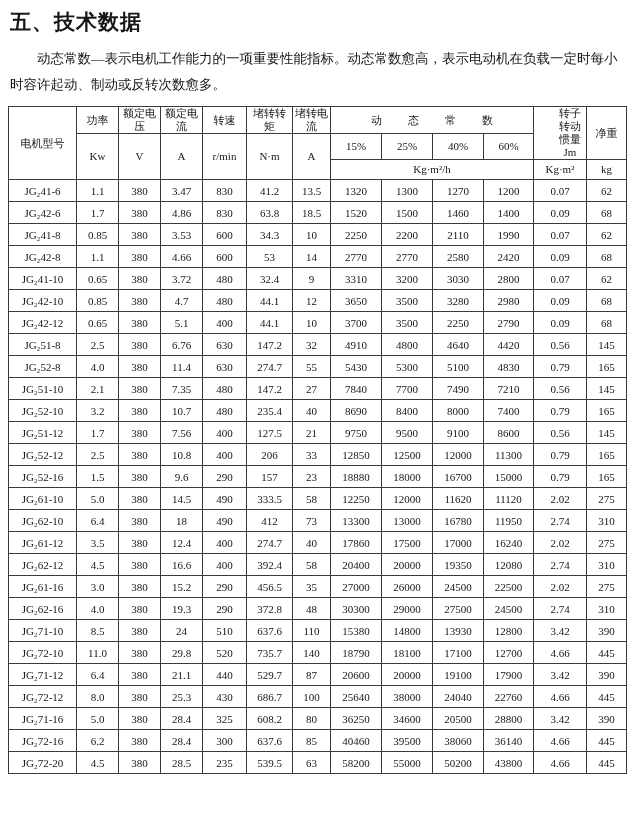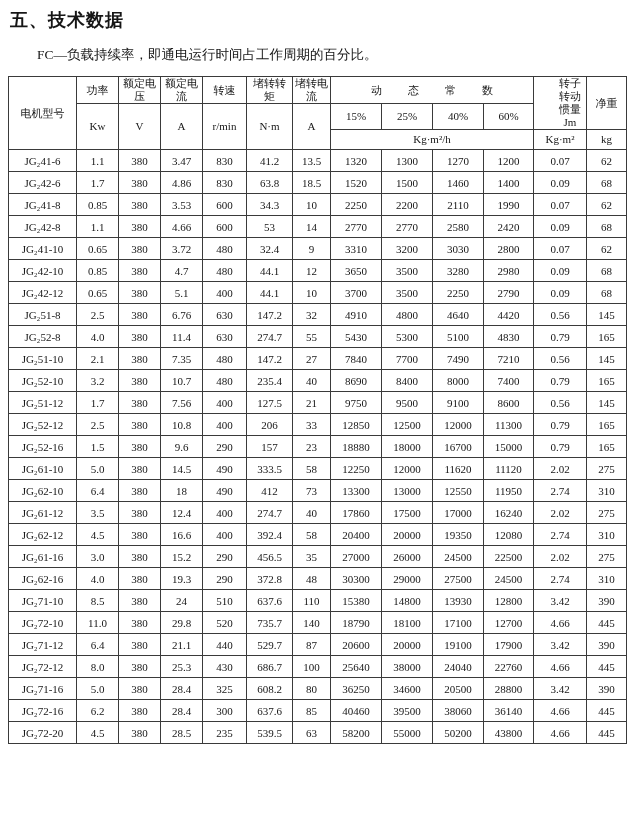--- a/index.html
+++ b/index.html
@@ -8,21 +8,21 @@
     width: 634px; height: 816px;
     margin: 0 auto;
     background: #ffffff;
     color: #161616;
     font-family: "Liberation Serif", "DejaVu Serif", serif;
     padding: 6px 8px 4px 8px;
     overflow: hidden;
   }
   .doc-title {
     font-family: "Liberation Sans", "DejaVu Sans", sans-serif;
-    font-size: 18px;
+    font-size: 21px;
     font-weight: bold;
     margin: 2px 0 10px 2px;
     letter-spacing: 1px;
   }
   .intro {
     font-size: 13.5px;
     line-height: 26px;
     text-indent: 2em;
     margin: 0 2px;
   }
@@ -54,21 +54,21 @@
   .blk { display: block; line-height: 13px; margin-left: 20px; }
   td[data-name="model-cell"] { font-size: 10.5px; }
 </style>
 </head>
 <body>
 
 <div class="page" data-name="document-page">
 
   <div class="doc-title" data-name="page-title">五、技术数据</div>
 
-  <p class="intro second" data-name="paragraph-fc">FC—负载持续率，即通电运行时间占工作周期的百分比。</p>
+  <p class="intro" data-name="paragraph-dynamic-constant">动态常数—表示电机工作能力的一项重要性能指标。动态常数愈高，表示电动机在负载一定时每小时容许起动、制动或反转次数愈多。</p>
 
   <table class="spec" data-name="spec-table">
     <colgroup>
       <col style="width:68px">
         <col style="width:42px">
         <col style="width:42px">
         <col style="width:42px">
       <col style="width:44px">
         <col style="width:46px">
         <col style="width:38px">
@@ -342,21 +342,21 @@
         <tr data-name="table-row">
           <td data-name="model-cell">JG₂62-10</td>
           <td data-name="value-cell">6.4</td>
           <td data-name="value-cell">380</td>
           <td data-name="value-cell">18</td>
           <td data-name="value-cell">490</td>
           <td data-name="value-cell">412</td>
           <td data-name="value-cell">73</td>
           <td data-name="value-cell">13300</td>
           <td data-name="value-cell">13000</td>
-          <td data-name="value-cell">12550</td>
+          <td data-name="value-cell">16780</td>
           <td data-name="value-cell">11950</td>
           <td data-name="value-cell">2.74</td>
           <td data-name="value-cell">310</td>
         </tr>
         <tr data-name="table-row">
           <td data-name="model-cell">JG₂61-12</td>
           <td data-name="value-cell">3.5</td>
           <td data-name="value-cell">380</td>
           <td data-name="value-cell">12.4</td>
           <td data-name="value-cell">400</td>

